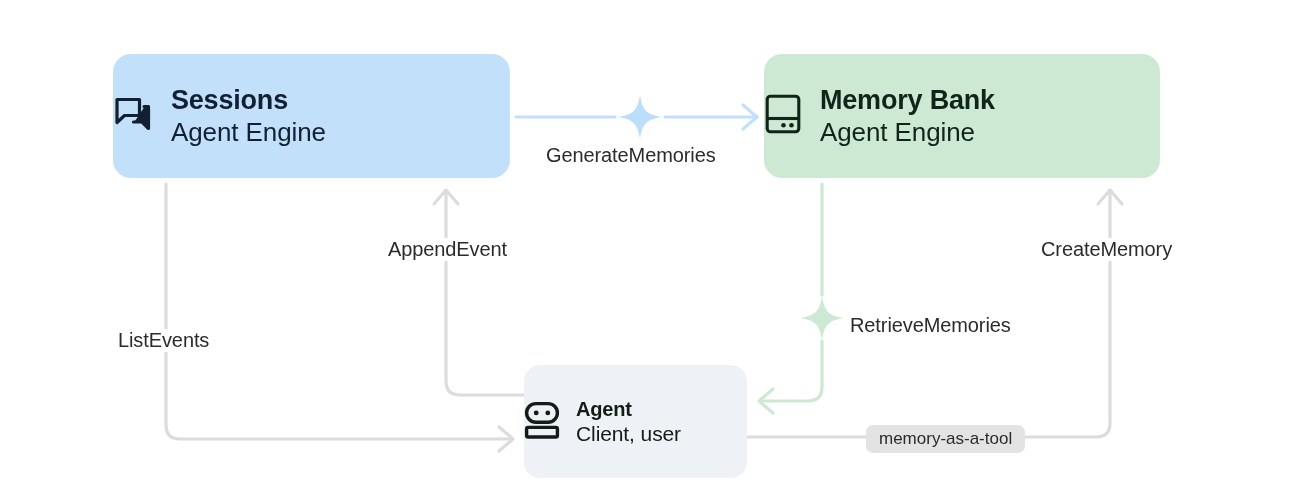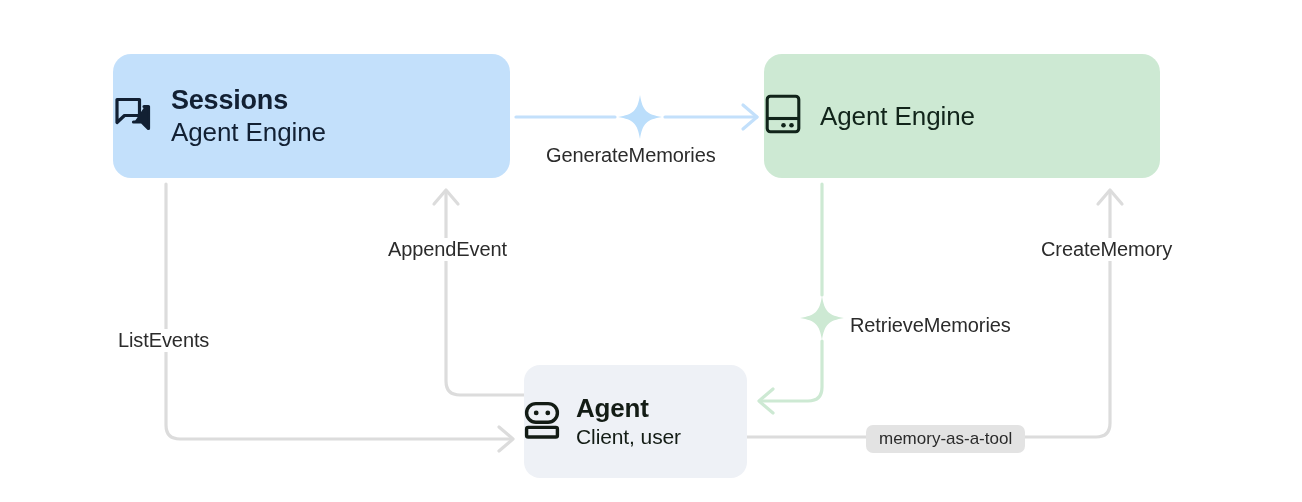--- a/index.html
+++ b/index.html
@@ -88,21 +88,21 @@
     left: 524px;
     top: 365px;
     width: 223px;
     height: 113px;
     background: #eef1f6;
     border-radius: 16px;
   }
   #node-agent .node-inner { gap: 16px; }
   #node-agent .node-title,
   #node-agent .node-sub { color: #131c15; }
-  #node-agent .node-title { font-size: 26px; }
+  #node-agent .node-title { font-size: 20px; }
   #node-agent .node-sub { font-size: 21px; }
 
   
   .edge-label {
     position: absolute;
     font-size: 20px;
     color: #2b2b2b;
     letter-spacing: -0.1px;
     white-space: nowrap;
     background: #ffffff;
@@ -195,20 +195,21 @@
     <div class="node-inner">
       <span class="node-icon">
         <svg width="38" height="42" viewBox="0 0 38 42" fill="none">
           <rect x="3.2" y="3.2" width="31.6" height="35.6" rx="3.2" stroke="#11241a" stroke-width="3.1" fill="none"></rect>
           <line x1="3.2" y1="25.5" x2="34.8" y2="25.5" stroke="#11241a" stroke-width="3.1"></line>
           <circle cx="19.5" cy="32.3" r="2.3" fill="#11241a"></circle>
           <circle cx="27.5" cy="32.3" r="2.3" fill="#11241a"></circle>
         </svg>
       </span>
       <span class="node-text">
+        <span class="node-title">Memory Bank</span>
         <span class="node-sub">Agent Engine</span>
       </span>
     </div>
   </div>
 
   <div class="node" id="node-agent">
     <div class="node-inner">
       <span class="node-icon">
         <svg width="36" height="38" viewBox="0 0 36 38" fill="none">
           <rect x="2.6" y="2.6" width="30.8" height="18.6" rx="9.3" stroke="#131c15" stroke-width="3.4" fill="none"></rect>

